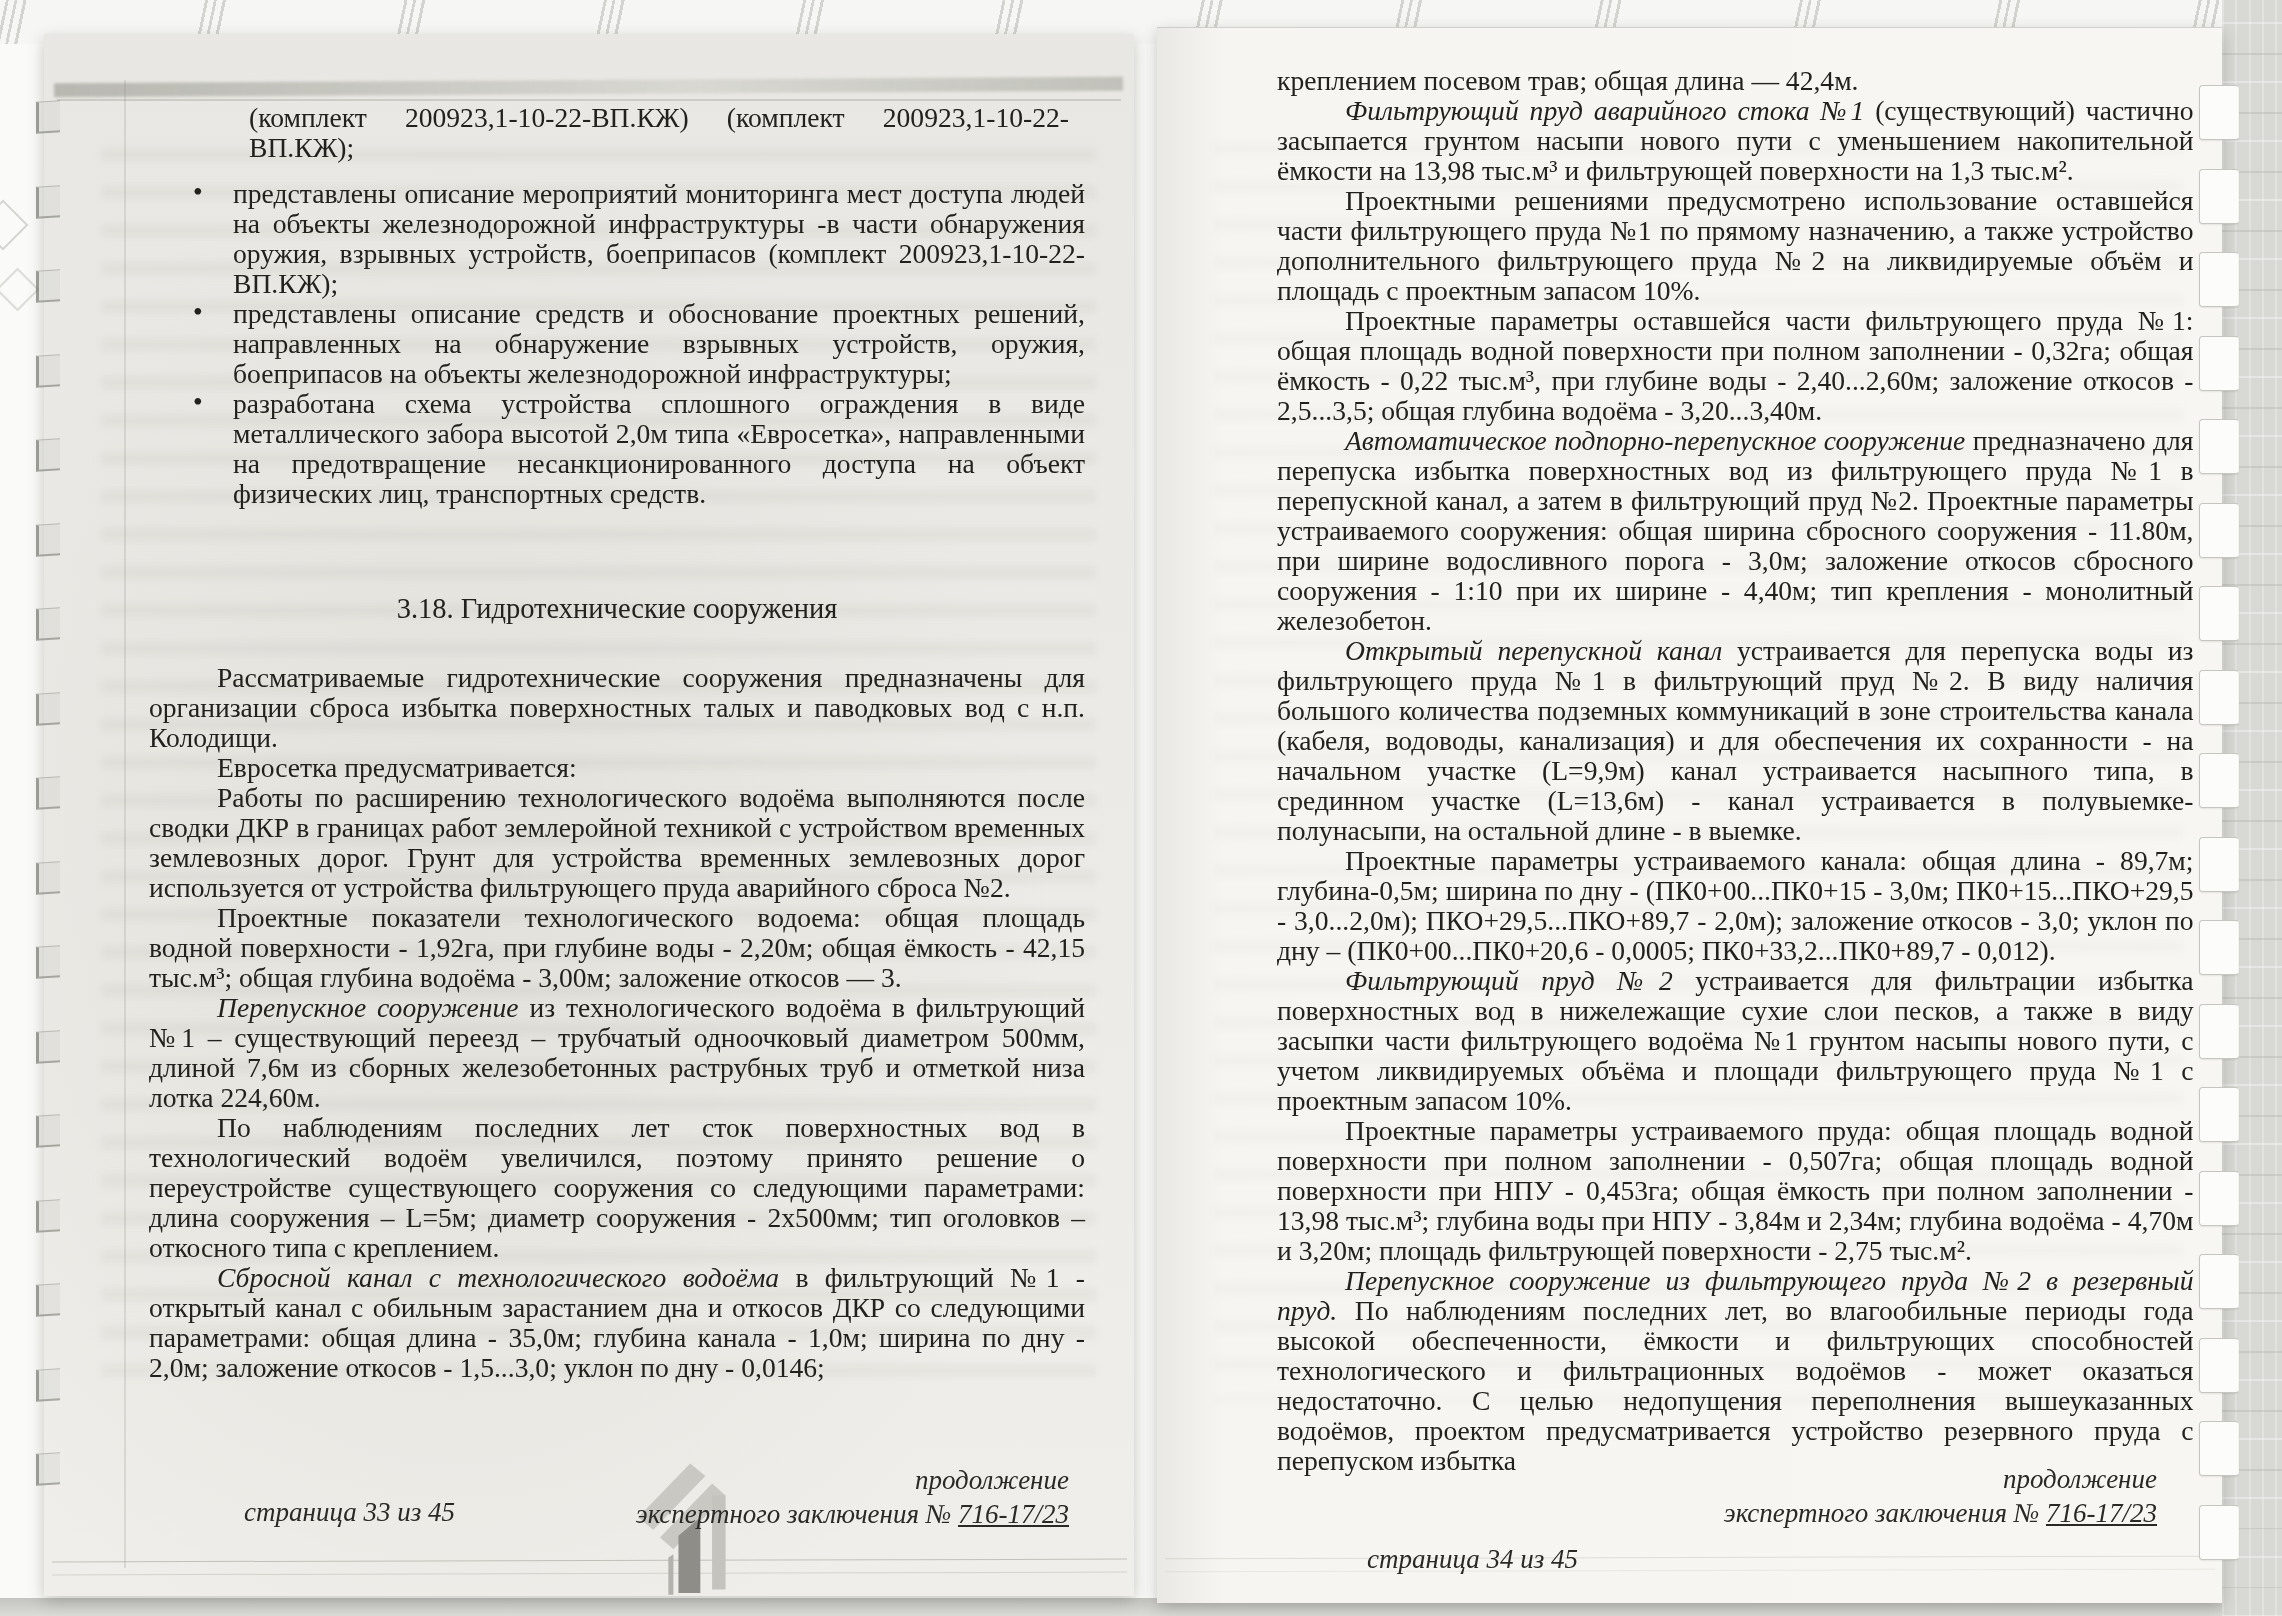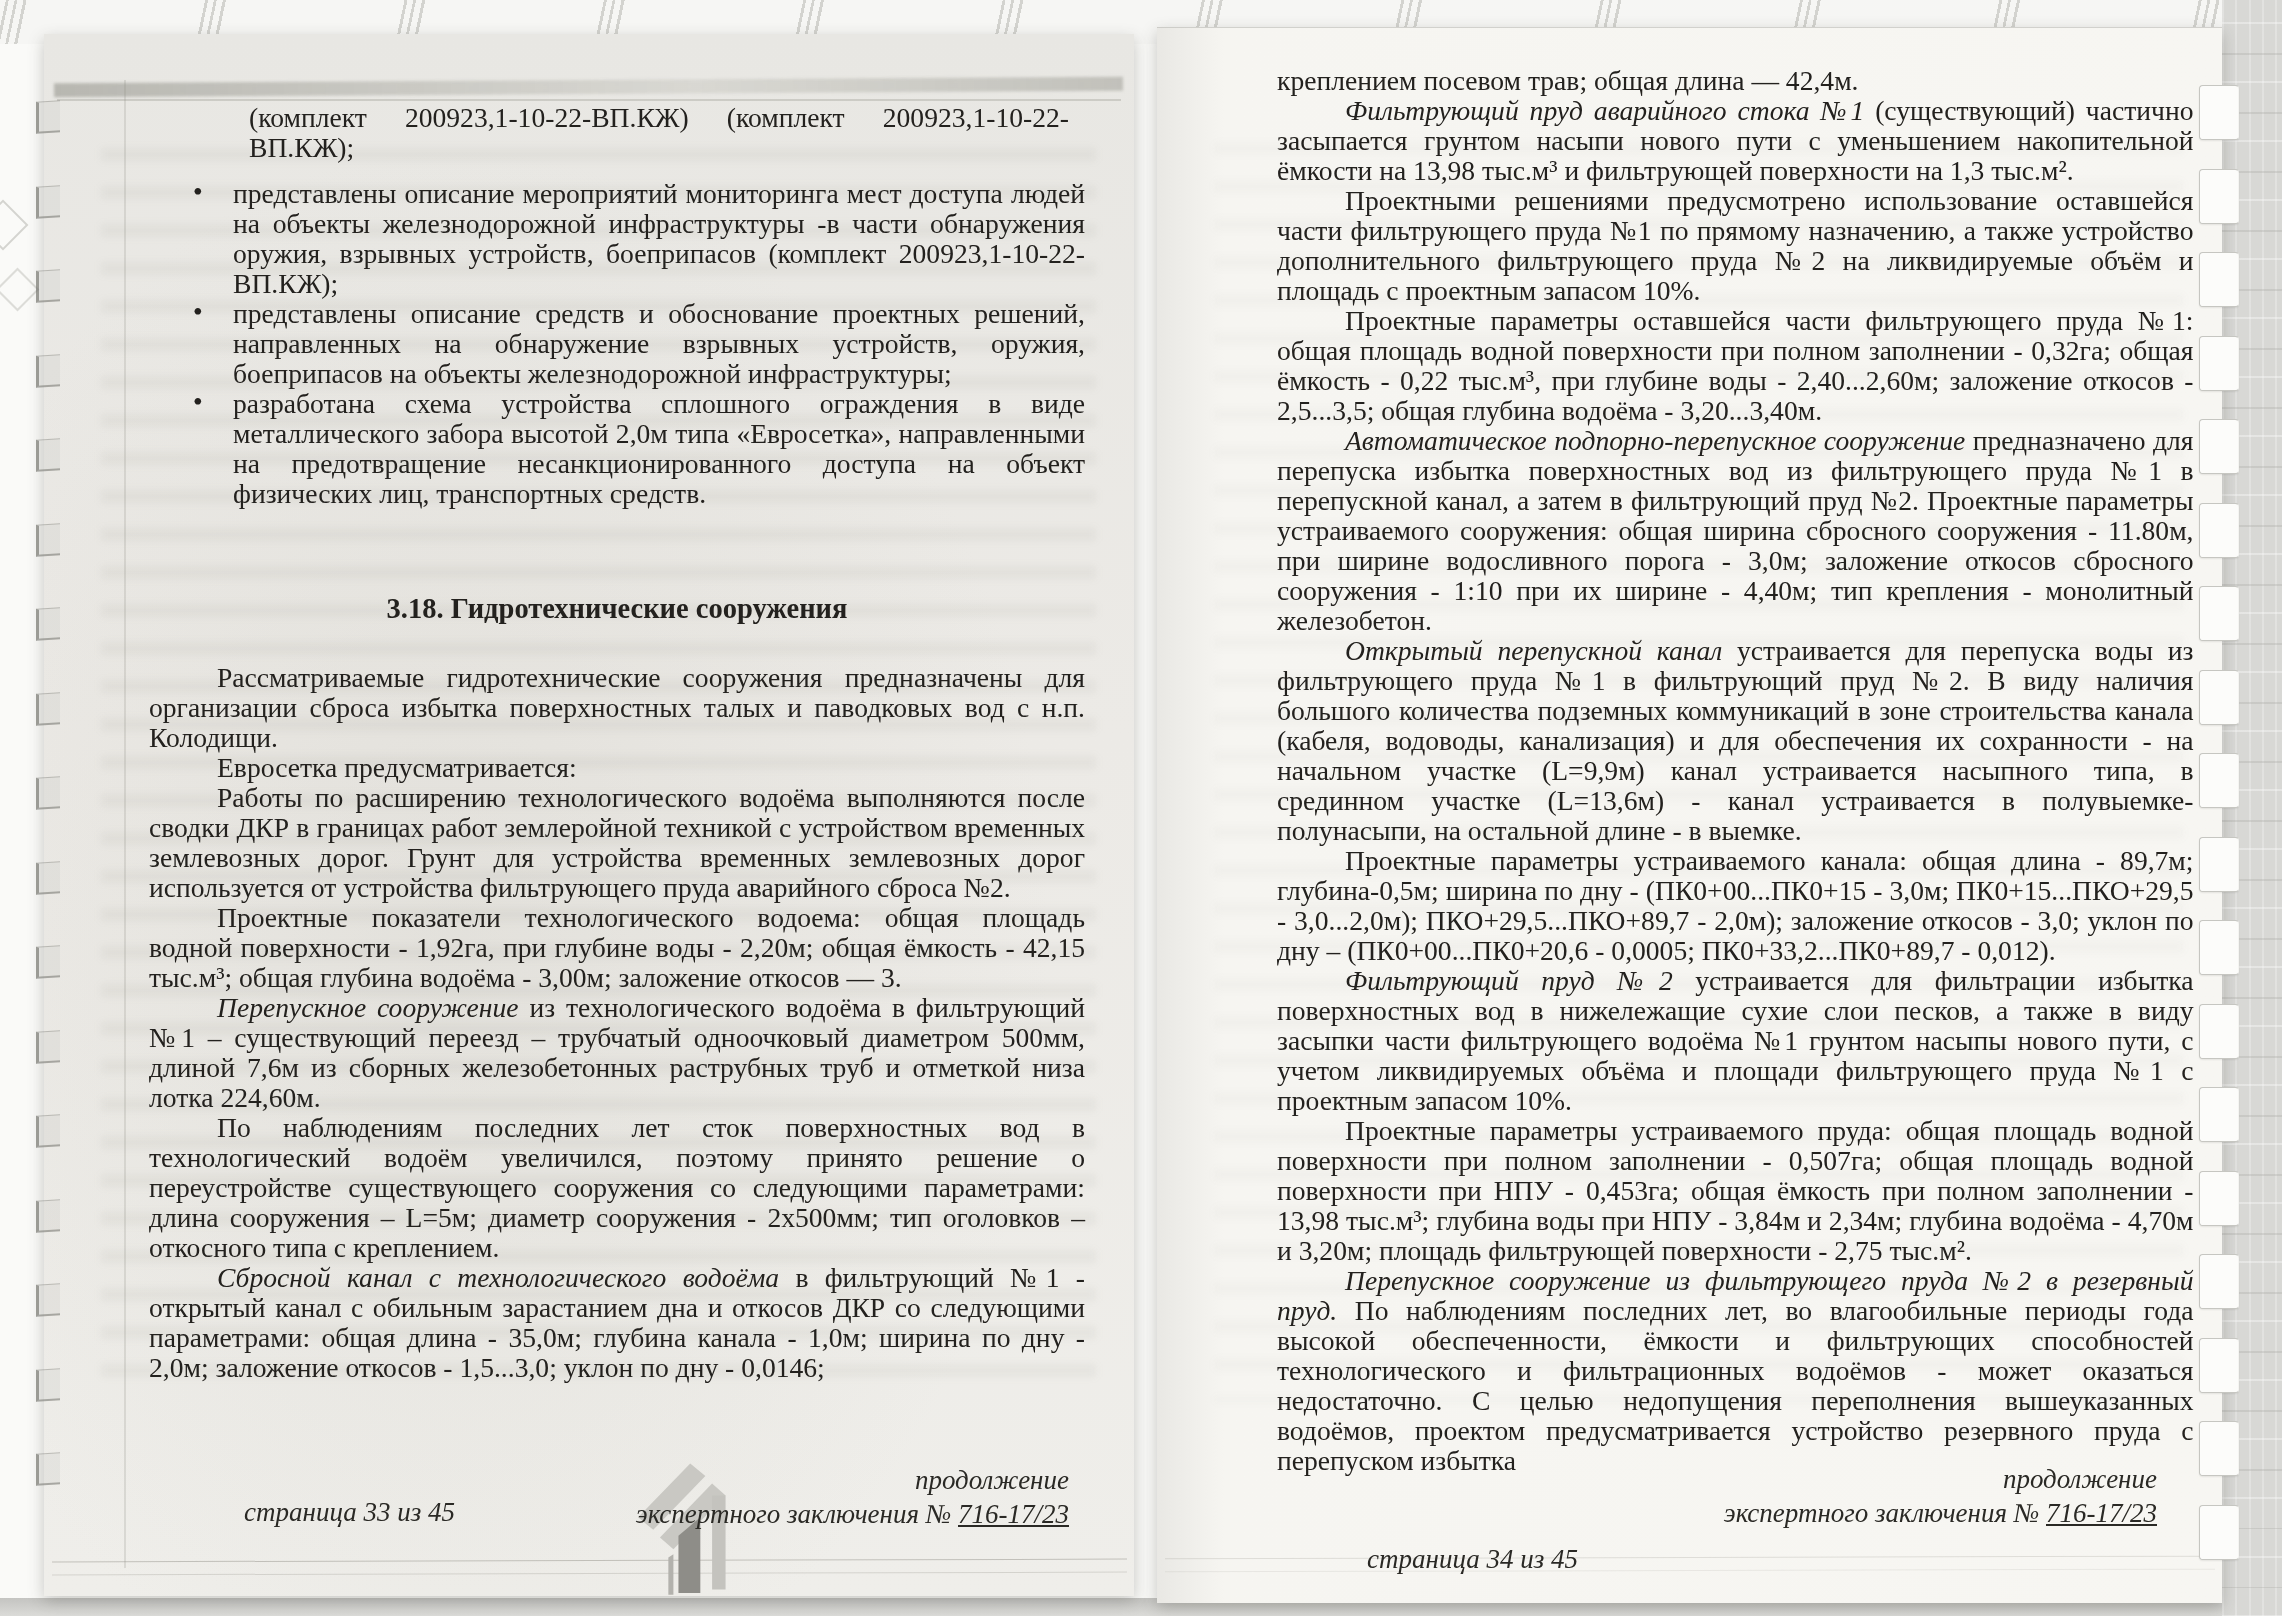--- a/index.html
+++ b/index.html
@@ -68,21 +68,21 @@
   
   .content{position:absolute;color:#23211e;font-size:27.6px;line-height:30px;text-align:justify;}
   .page.l .content{left:105px;right:49px;top:53px;}
   .page.r .content{left:120px;right:28.5px;top:38px;}
   .para{margin:0;text-indent:68px;}
   .para.noind{text-indent:0;}
   .lead{font-style:italic;}
   .hang{margin:16px;padding-left:84px;text-indent:0;}
   .bullet{position:relative;padding-left:84px;}
   .bullet .marker{position:absolute;left:44px;top:-1.9px;}
-  .heading{margin:84px 0 38px 0;text-align:center;font-size:28.5px;line-height:32px;font-weight:bold;text-indent:0;}
+  .heading{margin:84px 0 38px 0;text-align:center;font-size:28.5px;line-height:32px;font-weight:normal;text-indent:0;}
   
   .footer{position:absolute;left:105px;right:49px;font-style:italic;font-size:27px;line-height:34px;color:#2a2925;}
   .page.l .footer{top:1429px;}
   .page.r .footer{top:1434px;}
   .pagenum{position:absolute;left:95px;top:32px;white-space:nowrap;}
   .page.r .pagenum{left:105px;margin-top:48px;}
   .cont{position:absolute;right:16px;top:0;text-align:right;}
   .cont .num{text-decoration:underline;}
   .logo{position:absolute;left:482px;top:-7.6px;width:105px;height:143px;}
 </style>

